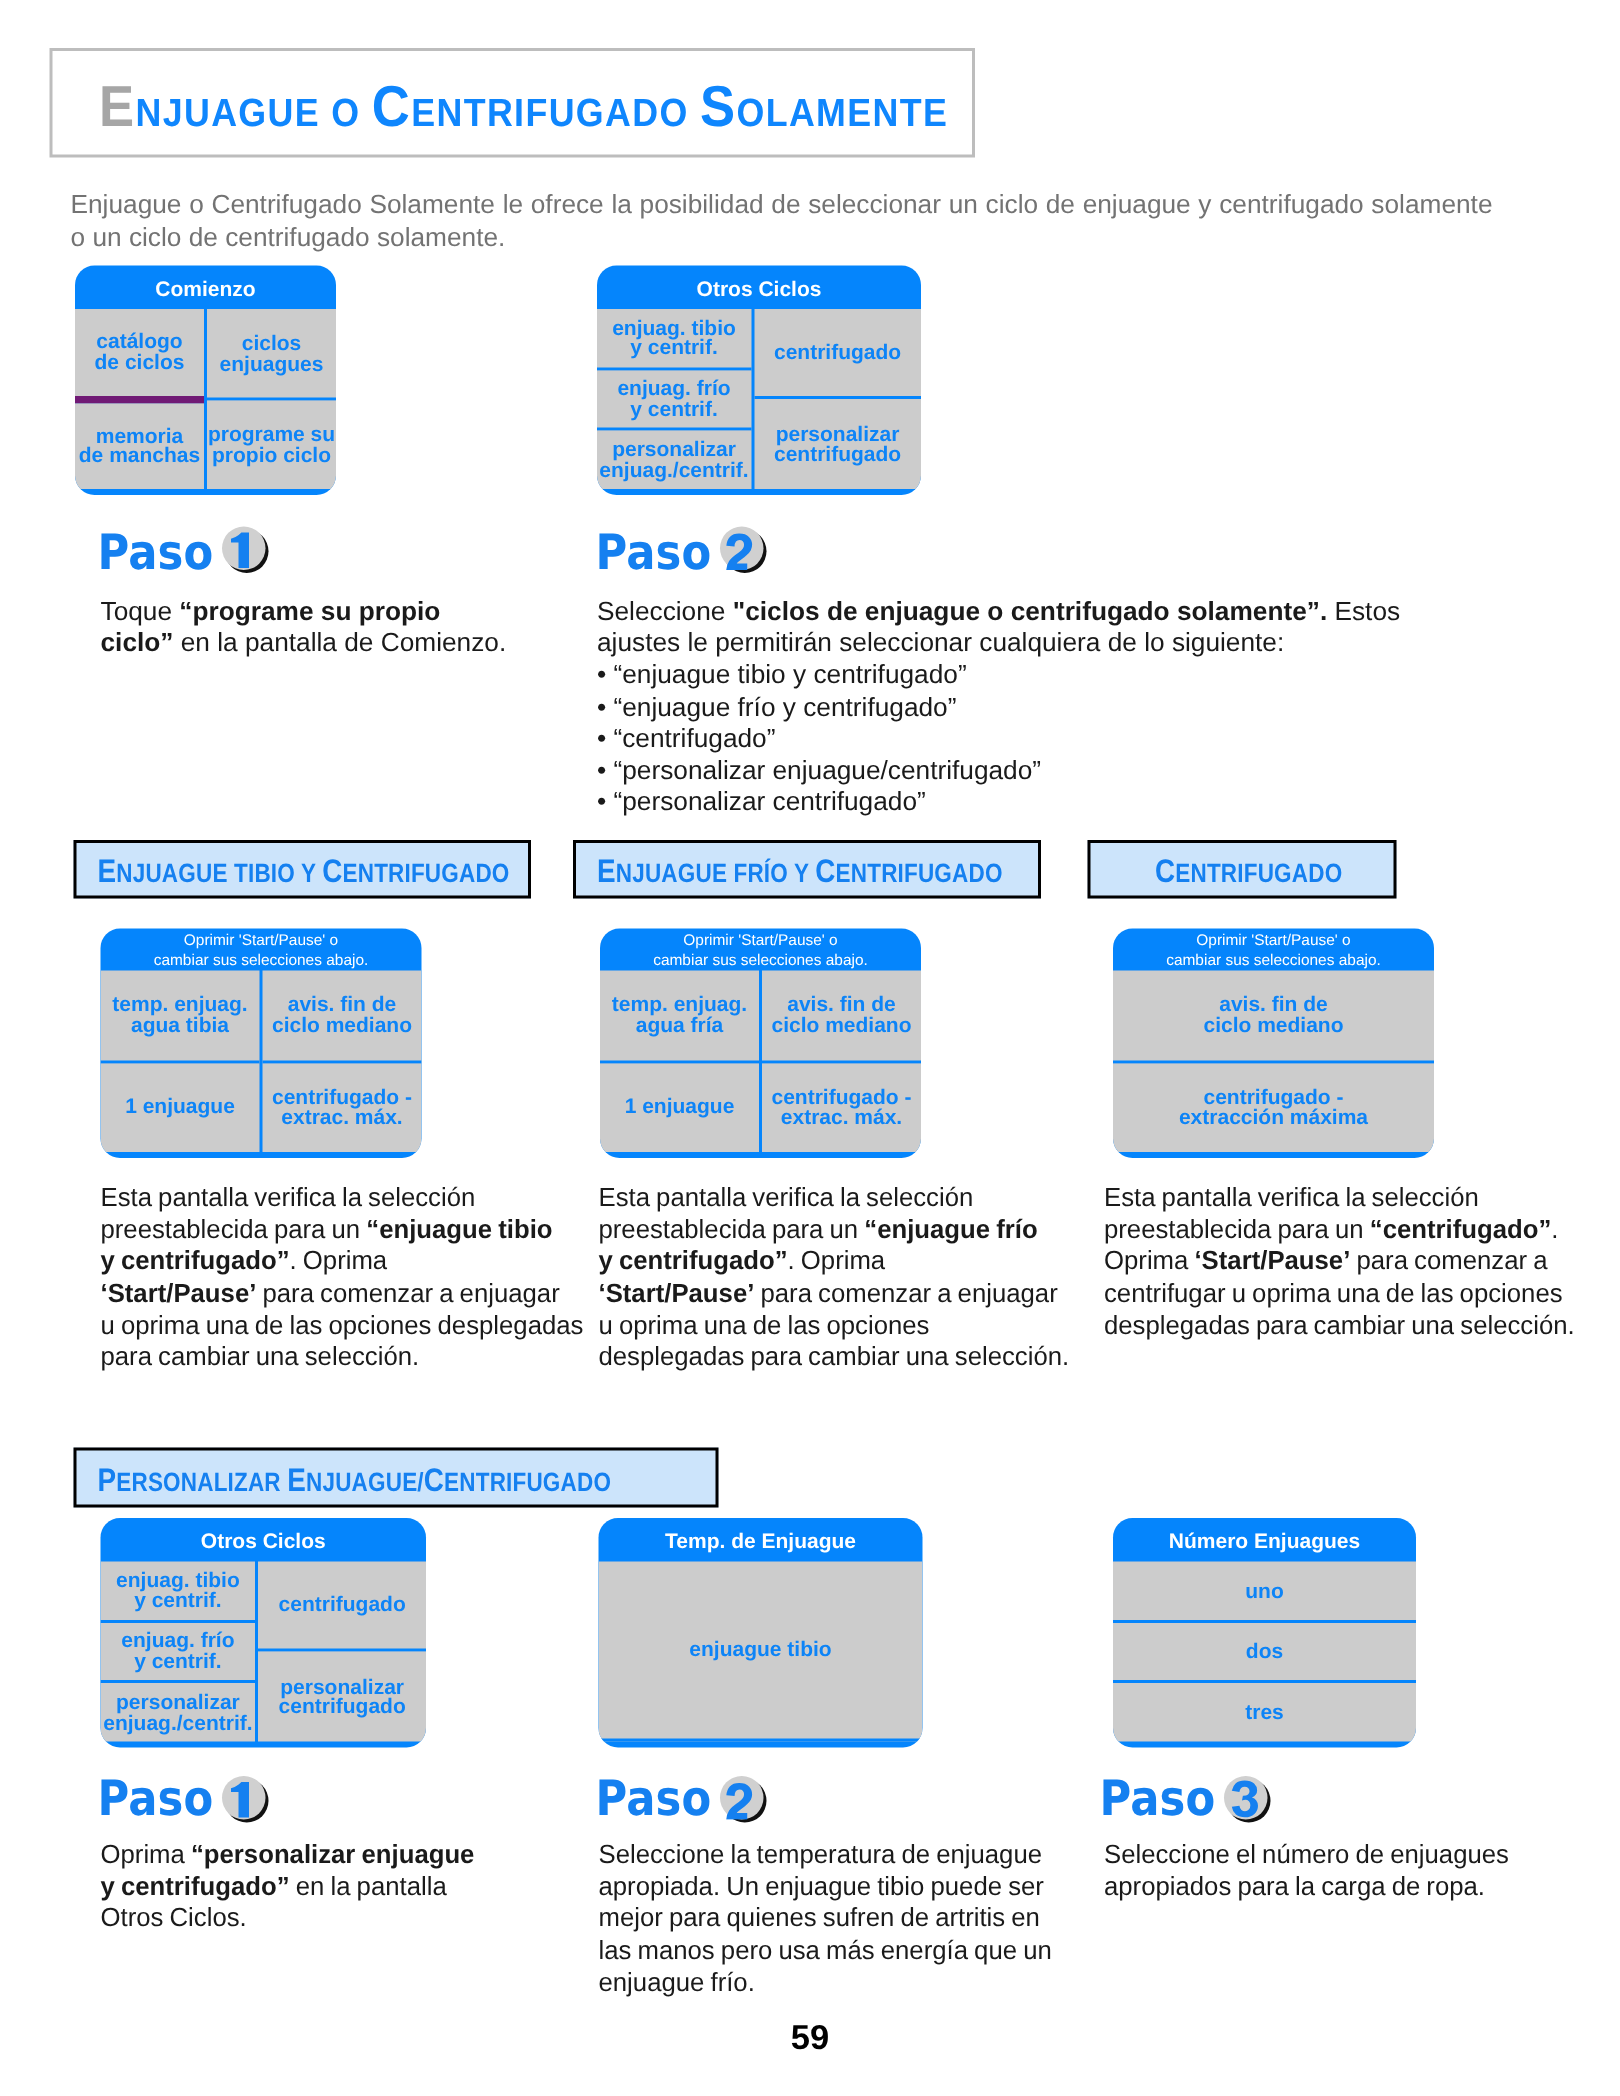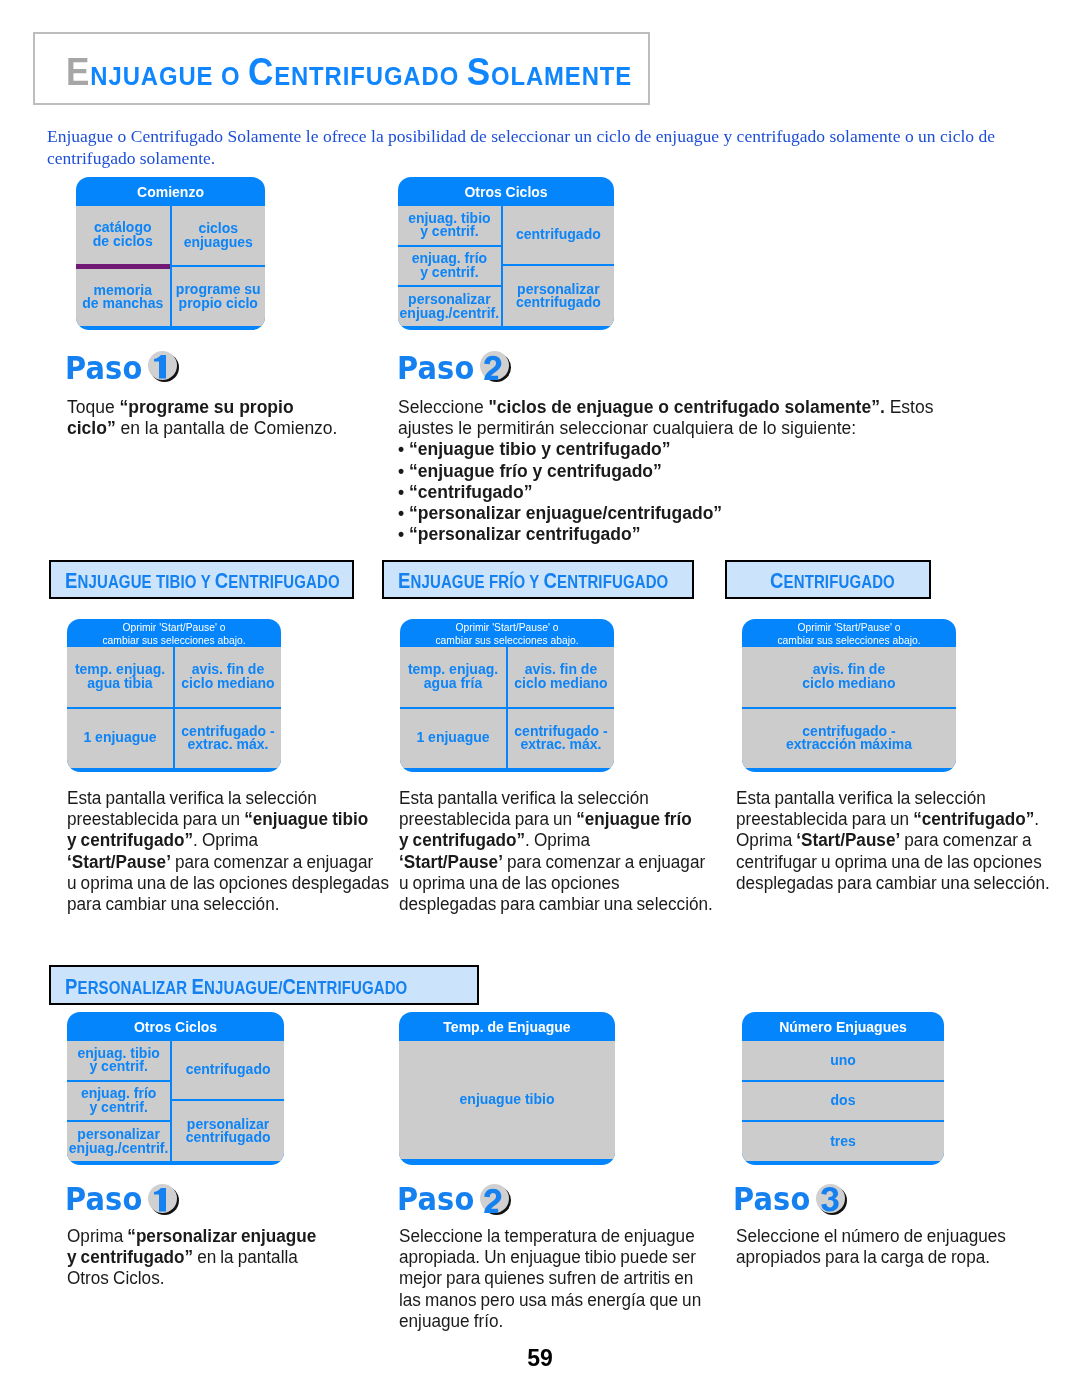--- a/index.html
+++ b/index.html
@@ -11,21 +11,21 @@
   
   #title-box{left:33px;top:32px;width:617px;height:73px;border:2px solid #bdbdbd;box-sizing:border-box;}
   #title-text{left:66px;top:72px;white-space:nowrap;font-family:"Liberation Sans",sans-serif;
      font-weight:700;color:#0f86fd;font-size:26.2px;letter-spacing:1.0px;
      height:0;line-height:0;transform:scaleX(0.911);transform-origin:0 0;}
   #title-text>span{vertical-align:baseline;}
   #title-text .cap{font-size:38.5px;}
   #title-text .first{color:#a6a6a6;}
 
   
-  .body-text{font-family:Liberation Serif, serif;font-size:17.5px;line-height:22px;color:#1d4ed8;}
+  .body-text{font-family:Liberation Sans, sans-serif;font-size:17.5px;line-height:22px;color:#737373;}
   #intro{left:47px;top:125px;width:948px;text-align:justify;}
   .col-text{font-size:17.5px;line-height:21.2px;color:#1a1a1a;}
   .col-text b{font-weight:700;}
 
   
   .paso{position:absolute;white-space:nowrap;height:0;}
   .paso .w{position:absolute;left:0;bottom:0;line-height:0;
     font-family:"DejaVu Sans Condensed","DejaVu Sans",sans-serif;font-weight:700;
     font-size:32.4px;color:#1580f0;letter-spacing:0.16px;transform:scaleX(0.99);transform-origin:0 100%;}
   .paso .badge{position:absolute;width:32px;height:32px;}
@@ -49,34 +49,34 @@
   .scr-head.small{font-weight:400;font-size:10.3px;line-height:13.3px;}
   .scr-body{position:absolute;left:0;right:0;display:flex;}
   .scr-col{display:flex;flex-direction:column;}
   .cell{background:#cccccc;color:#0d84f7;font-family:"Liberation Sans",sans-serif;font-weight:700;
      font-size:14px;line-height:13.6px;display:flex;align-items:center;justify-content:center;
      text-align:center;box-sizing:border-box;}
 
   .pg{position:absolute;left:0;right:0;text-align:center;font-family:"Liberation Sans",sans-serif;
      font-weight:700;font-size:23px;color:#000;}
   ul.bul{margin:0;padding:0;list-style:none;}
-  ul.bul li{font-weight:700;}
+  ul.bul li{font-weight:400;}
   .nowrapcol{white-space:nowrap;transform-origin:0 0;transform:scaleX(0.98);word-spacing:-0.7px;}
 </style>
 </head>
 <body>
 
 <div class="page">
 
   <div class="abs" id="title-box"></div>
   <div class="abs" id="title-text"><span class="cap first">E</span>NJUAGUE <span class="lo">O</span> <span class="cap">C</span>ENTRIFUGADO <span class="cap">S</span>OLAMENTE</div>
 
   <div class="abs body-text" id="intro">Enjuague o Centrifugado Solamente le ofrece la posibilidad de seleccionar un ciclo de enjuague y centrifugado solamente o un ciclo de centrifugado solamente.</div>
 
-  <div class="screen" style="left:76px;top:177px;width:189px;height:153px">
+  <div class="screen" style="left:50px;top:177px;width:174px;height:153px">
     <div class="scr-head" style="position:absolute;left:0;right:0;top:7px">Comienzo</div>
     <div class="scr-body" style="top:29px;bottom:4px;">
       <div class="scr-col" style="width:50%;border-right:2px solid #0585fc">
         <div class="cell" style="flex:1;border-bottom:5px solid #701a75">
           <span><span>catálogo</span><br><span>de ciclos</span></span>
         </div>
         <div class="cell" style="flex:1">
           <span><span>memoria</span><br><span>de manchas</span></span>
         </div>
       </div>

